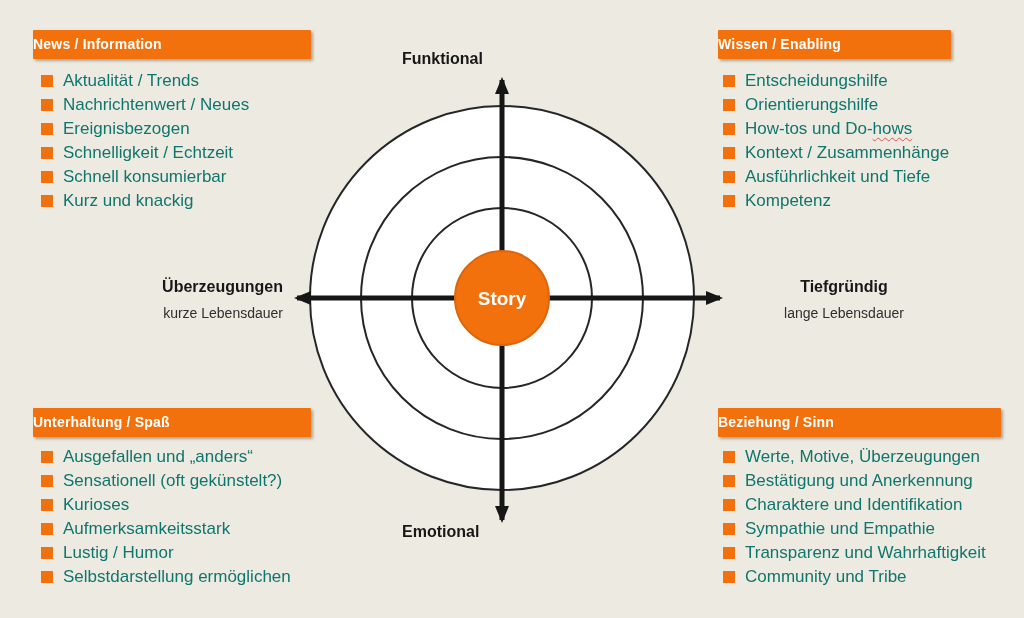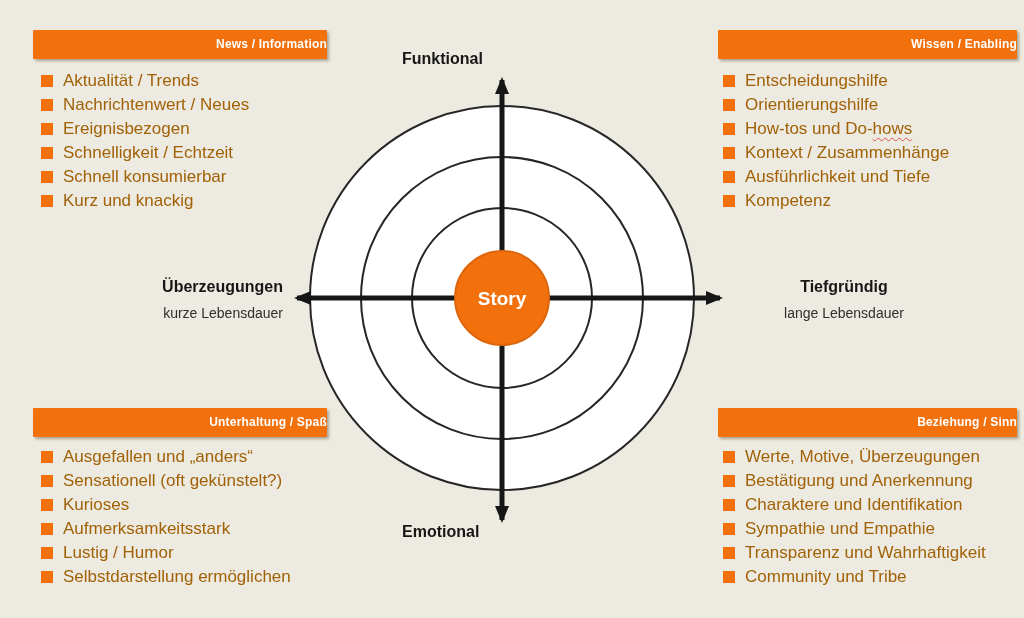--- a/index.html
+++ b/index.html
@@ -10,36 +10,35 @@
     background: #EDEAE1;
     font-family: "Liberation Sans", sans-serif;
     overflow: hidden;
   }
   
   .quadrant { position: absolute; }
   .q-header {
     background: #F2710D;
     color: #FFFFFF;
     font-weight: bold;
-    font-size: 12px;
-    text-align: right;
+    font-size: 14px;
+    text-align: left;
     height: 29px;
     line-height: 29px;
     border-radius: 1px;
     box-shadow: 2px 2px 3px rgba(120, 108, 85, 0.55);
     letter-spacing: 0.2px;
-    padding-left: 16px;
   }
   .q-list { list-style: none; margin: 10px 0 0 0; padding: 0; }
   .q-list li {
     display: flex;
     align-items: center;
     height: 24px;
     font-size: 17px;
-    color: #a16207;
+    color: #0f766e;
     white-space: nowrap;
   }
   .bullet {
     width: 12px;
     height: 12px;
     background: #F2710D;
     margin: 0 10px 0 8px;
     flex: none;
   }
   .spellcheck {
@@ -128,21 +127,21 @@
         <span>Schnell konsumierbar</span>
       </li>
       <li>
         <span class="bullet"></span>
         <span>Kurz und knackig</span>
       </li>
     </ul>
   </div>
 
   <div class="quadrant" style="left:718px; top:30px; width:306px;">
-    <div class="q-header" style="width:283px;">Wissen / Enabling</div>
+    <div class="q-header" style="width:233px;">Wissen / Enabling</div>
     <ul class="q-list">
       <li>
         <span class="bullet" style="margin-left:5px;"></span>
         <span>Entscheidungshilfe</span>
       </li>
       <li>
         <span class="bullet" style="margin-left:5px;"></span>
         <span>Orientierungshilfe</span>
       </li>
       <li>

